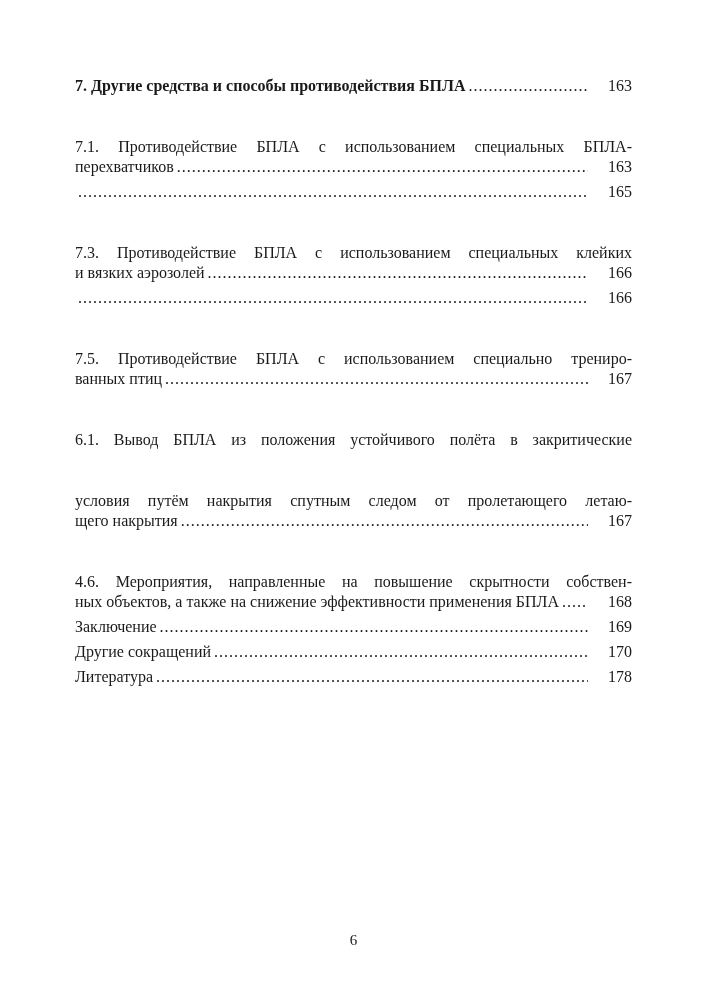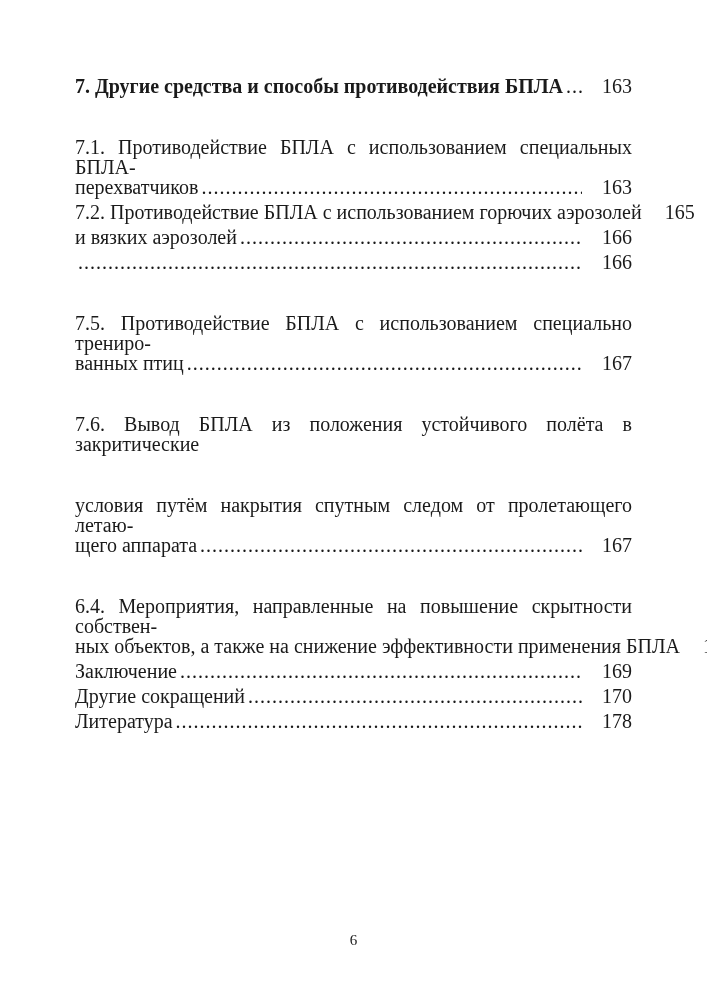--- a/index.html
+++ b/index.html
@@ -14,21 +14,21 @@
     background: #ffffff;
     overflow: hidden;
     font-family: "Liberation Serif", serif;
     color: #1a1a1a;
   }
   .content {
     position: absolute;
     left: 75px;
     top: 76px;
     width: 557px;
-    font-size: 20px;
+    font-size: 16px;
     line-height: 20px;
   }
   .toc-entry {
     margin-bottom: 5px;
   }
   .toc-entry.bold .toc-text,
   .toc-entry.bold .wrap-line {
     font-weight: bold;
   }
   .wrap-line {
@@ -85,27 +85,27 @@
       <div class="wrap-line">7.1. Противодействие БПЛА с использованием специальных БПЛА-</div>
       <div class="last-line">
         <span class="toc-text">перехватчиков</span>
         <span class="leader">........................................................................................................................................................................................................</span>
         <span class="page-num">163</span>
       </div>
     </div>
 
     <div class="toc-entry">
       <div class="last-line">
-        <span class="toc-text">7.2. Противодействие БПЛА с использованием горючих аэрозолей</span>
         <span class="leader">........................................................................................................................................................................................................</span>
         <span class="page-num">165</span>
       </div>
     </div>
 
     <div class="toc-entry">
+      <div class="wrap-line">7.3. Противодействие БПЛА с использованием специальных клейких</div>
       <div class="last-line">
         <span class="toc-text">и вязких аэрозолей</span>
         <span class="leader">........................................................................................................................................................................................................</span>
         <span class="page-num">166</span>
       </div>
     </div>
 
     <div class="toc-entry">
       <div class="last-line">
         <span class="leader">........................................................................................................................................................................................................</span>
@@ -116,31 +116,31 @@
     <div class="toc-entry">
       <div class="wrap-line">7.5. Противодействие БПЛА с использованием специально трениро-</div>
       <div class="last-line">
         <span class="toc-text">ванных птиц</span>
         <span class="leader">........................................................................................................................................................................................................</span>
         <span class="page-num">167</span>
       </div>
     </div>
 
     <div class="toc-entry">
-      <div class="wrap-line">7.6. Вывод БПЛА из положения устойчивого полёта в закритические</div>
+      <div class="wrap-line">6.1. Вывод БПЛА из положения устойчивого полёта в закритические</div>
       <div class="wrap-line">условия путём накрытия спутным следом от пролетающего летаю-</div>
       <div class="last-line">
-        <span class="toc-text">щего аппарата</span>
+        <span class="toc-text">щего накрытия</span>
         <span class="leader">........................................................................................................................................................................................................</span>
         <span class="page-num">167</span>
       </div>
     </div>
 
     <div class="toc-entry">
-      <div class="wrap-line">6.4. Мероприятия, направленные на повышение скрытности собствен-</div>
+      <div class="wrap-line">4.6. Мероприятия, направленные на повышение скрытности собствен-</div>
       <div class="last-line">
         <span class="toc-text">ных объектов, а также на снижение эффективности применения БПЛА</span>
         <span class="leader">........................................................................................................................................................................................................</span>
         <span class="page-num">168</span>
       </div>
     </div>
 
     <div class="toc-entry">
       <div class="last-line">
         <span class="toc-text">Заключение</span>

